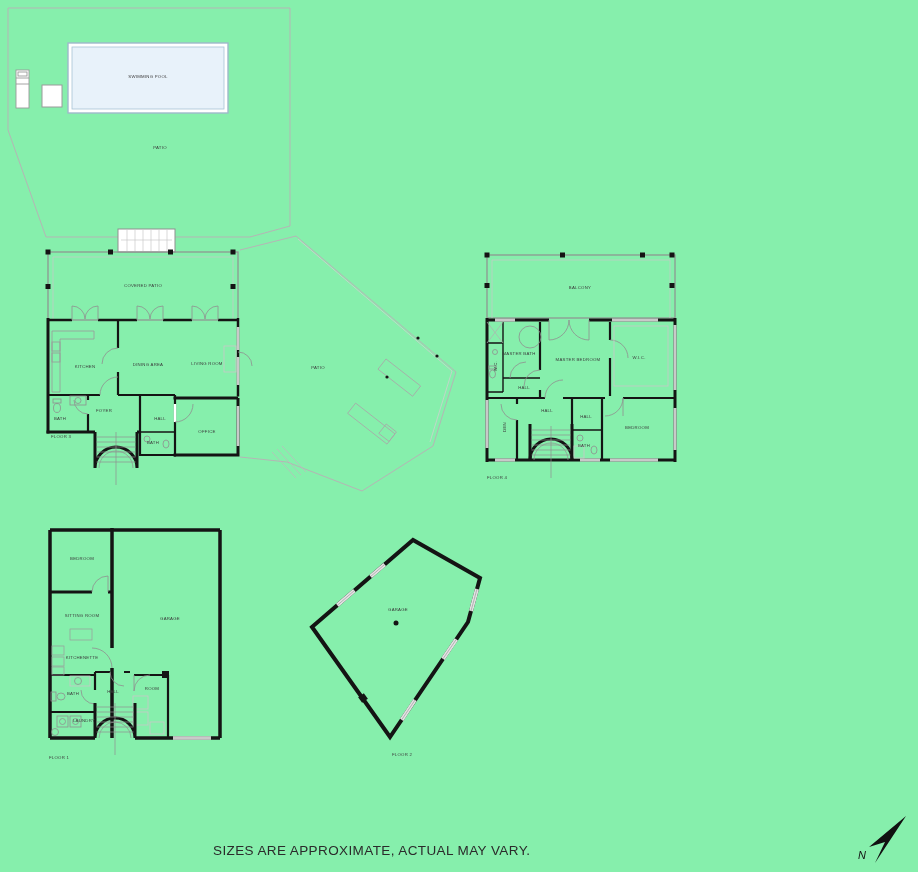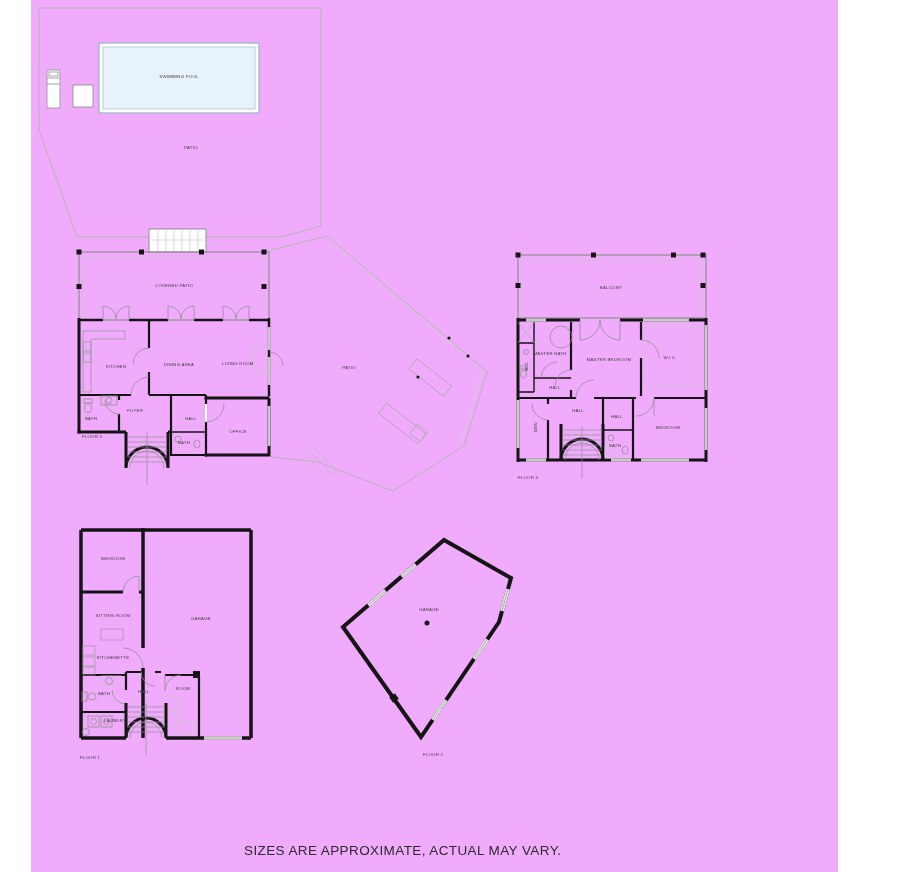--- a/index.html
+++ b/index.html
@@ -1,17 +1,17 @@
 <!DOCTYPE html>
 <html><head>
 <meta charset="utf-8">
 <style>
   html,body{margin:0;padding:0;background:#ffffff;}
-  .plan{position:relative;width:807px;height:872px;background:#f0abfc;overflow:hidden;
-        font-family:"Liberation Sans",sans-serif;margin-left:31px;}
+  .plan{position:relative;width:918px;height:872px;background:#86efac;overflow:hidden;
+        font-family:"Liberation Sans",sans-serif;}
   .plan svg{position:absolute;left:0;top:0;}
   .lbl{position:absolute;transform:translate(-50%,-50%);
        font:4.3px/1 "Liberation Sans",sans-serif;color:#3b3b3b;
        letter-spacing:.25px;white-space:nowrap;}
   .lbl.vert{transform:translate(-50%,-50%) rotate(-90deg);}
   .disclaimer{position:absolute;left:213px;top:843px;
        font:13.5px/1.2 "Liberation Sans",sans-serif;color:#2b2b2b;letter-spacing:.4px;}
   .north-n{position:absolute;left:858px;top:850px;
        font:italic 11px/1 "Liberation Sans",sans-serif;color:#111;}
 </style>

